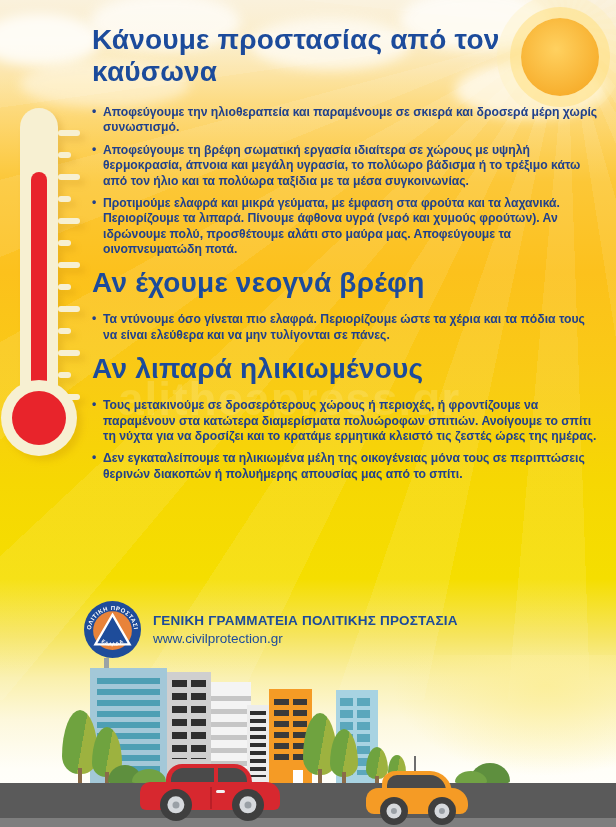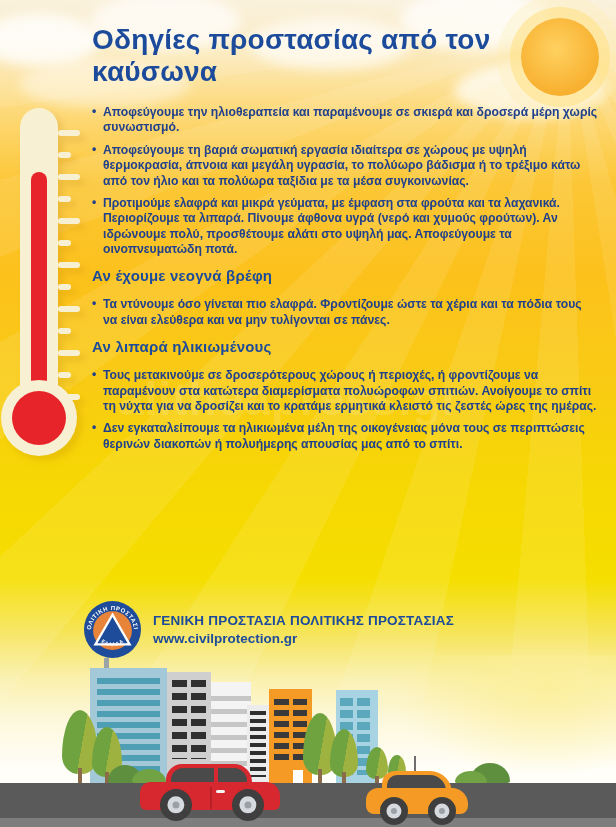--- a/index.html
+++ b/index.html
@@ -33,39 +33,39 @@
   .thermo .bulb-outer{position:absolute; left:-13px; top:272px; width:76px; height:76px;
     border-radius:50%; background:#F7F0D2;}
   .thermo .bulb-inner{position:absolute; left:-2px; top:283px; width:54px; height:54px;
     border-radius:50%; background:#E8242B;}
   
   .content{position:absolute; left:92px; top:24px; width:507px; color:#21418C;}
   h1.title{
     margin:0 0 17px 0; color:#1C4B9B; font-size:28px; font-weight:bold; letter-spacing:0.2px;
   }
   h2.section-h{
-    margin:10px 0 11px 0; color:#1C4B9B; font-size:15px; font-weight:bold; letter-spacing:0.2px;
+    margin:10px 0 11px 0; color:#1C4B9B; font-size:28px; font-weight:bold; letter-spacing:0.2px;
   }
   ul.blist{list-style:none; margin:13px 0 2px 0; padding:0;}
   ul.blist li{
     position:relative; padding-left:11px; margin-bottom:7px;
     font-size:12.2px; line-height:1.26; font-weight:bold; color:#21418C;
   }
   ul.blist li::before{content:"•"; position:absolute; left:0; top:-1px; color:#21418C;}
   .watermark{
     position:absolute; left:118px; top:372px; width:500px;
     font-size:46px; font-weight:bold; color:rgba(255,253,240,0.14);
     letter-spacing:1px; pointer-events:none;
   }
   
   .footer{position:absolute; left:84px; top:601px; width:480px; display:flex; align-items:center;}
   .logo{width:57px; height:57px; flex:0 0 auto;}
   .footer-text{margin-left:12px; color:#1C4B9B;}
   .footer-org{font-size:13.5px; font-weight:bold; letter-spacing:0.2px;}
-  .footer-url{font-size:13.5px; font-weight:bold; margin-top:3px;}
+  .footer-url{font-size:13.5px; font-weight:normal; margin-top:3px;}
   
   .city{position:absolute; left:0; top:655px; width:616px; height:172px;}
   .sky-glow{position:absolute; right:0; top:0; width:280px; height:150px; pointer-events:none;
     background:radial-gradient(ellipse 220px 130px at 75% 20%, rgba(252,238,150,0.85), rgba(252,238,150,0) 70%);}
   .bld{position:absolute;}
   .bld .inner{position:absolute;}
   .antenna{position:absolute; left:104px; top:3px; width:5px; height:11px; background:#9AA3A6;}
   .b-teal{left:90px; top:13px; width:77px; height:115px; background:#A3C8D8;}
   .b-teal .inner{left:7px; right:7px; top:10px; bottom:6px;
     background:repeating-linear-gradient(180deg,#4E9FB4 0 6px, rgba(0,0,0,0) 6px 11px);}
@@ -157,31 +157,31 @@
     <div class="tick" style="top:264px;width:13px;"></div>
     <div class="tick" style="top:286px;width:22px;"></div>
     <div class="mercury"></div>
     <div class="bulb-outer"></div>
     <div class="bulb-inner"></div>
   </div>
 
   <div class="watermark">alitheapress.gr</div>
 
   <div class="content">
-    <h1 class="title">Οδηγίες προστασίας από τον καύσωνα</h1>
+    <h1 class="title">Κάνουμε προστασίας από τον καύσωνα</h1>
 
     <ul class="blist">
       <li>Αποφεύγουμε την ηλιοθεραπεία και παραμένουμε σε σκιερά και δροσερά μέρη χωρίς συνωστισμό.</li>
-      <li>Αποφεύγουμε τη βαριά σωματική εργασία ιδιαίτερα σε χώρους με υψηλή θερμοκρασία, άπνοια και μεγάλη υγρασία, το πολύωρο βάδισμα ή το τρέξιμο κάτω από τον ήλιο και τα πολύωρα ταξίδια με τα μέσα συγκοινωνίας.</li>
-      <li>Προτιμούμε ελαφρά και μικρά γεύματα, με έμφαση στα φρούτα και τα λαχανικά. Περιορίζουμε τα λιπαρά. Πίνουμε άφθονα υγρά (νερό και χυμούς φρούτων). Αν ιδρώνουμε πολύ, προσθέτουμε αλάτι στο υψηλή μας. Αποφεύγουμε τα οινοπνευματώδη ποτά.</li>
+      <li>Αποφεύγουμε τη βρέφη σωματική εργασία ιδιαίτερα σε χώρους με υψηλή θερμοκρασία, άπνοια και μεγάλη υγρασία, το πολύωρο βάδισμα ή το τρέξιμο κάτω από τον ήλιο και τα πολύωρα ταξίδια με τα μέσα συγκοινωνίας.</li>
+      <li>Προτιμούμε ελαφρά και μικρά γεύματα, με έμφαση στα φρούτα και τα λαχανικά. Περιορίζουμε τα λιπαρά. Πίνουμε άφθονα υγρά (νερό και χυμούς φρούτων). Αν ιδρώνουμε πολύ, προσθέτουμε αλάτι στο μαύρα μας. Αποφεύγουμε τα οινοπνευματώδη ποτά.</li>
     </ul>
 
     <h2 class="section-h">Αν έχουμε νεογνά βρέφη</h2>
     <ul class="blist">
-      <li>Τα ντύνουμε όσο γίνεται πιο ελαφρά. Φροντίζουμε ώστε τα χέρια και τα πόδια τους να είναι ελεύθερα και να μην τυλίγονται σε πάνες.</li>
+      <li>Τα ντύνουμε όσο γίνεται πιο ελαφρά. Περιορίζουμε ώστε τα χέρια και τα πόδια τους να είναι ελεύθερα και να μην τυλίγονται σε πάνες.</li>
     </ul>
 
     <h2 class="section-h">Αν λιπαρά ηλικιωμένους</h2>
     <ul class="blist">
       <li>Τους μετακινούμε σε δροσερότερους χώρους ή περιοχές, ή φροντίζουμε να παραμένουν στα κατώτερα διαμερίσματα πολυώροφων σπιτιών. Ανοίγουμε το σπίτι τη νύχτα για να δροσίζει και το κρατάμε ερμητικά κλειστό τις ζεστές ώρες της ημέρας.</li>
       <li>Δεν εγκαταλείπουμε τα ηλικιωμένα μέλη της οικογένειας μόνα τους σε περιπτώσεις θερινών διακοπών ή πολυήμερης απουσίας μας από το σπίτι.</li>
     </ul>
   </div>
 
   <div class="footer">
@@ -194,21 +194,21 @@
       <circle cx="50" cy="52" r="34" fill="#E8833A"></circle>
       <path d="M 50 24 L 80 76 L 20 76 Z" fill="#1E4C9A" stroke="#FFFFFF" stroke-width="4"></path>
       <text font-size="10.5" font-weight="bold" fill="#FFFFFF" letter-spacing="1">
         <textPath href="#arcTop" startOffset="50%" text-anchor="middle">ΠΟΛΙΤΙΚΗ ΠΡΟΣΤΑΣΙΑ</textPath>
       </text>
       <text font-size="9" font-weight="bold" fill="#FFFFFF" letter-spacing="1">
         <textPath href="#arcBot" startOffset="50%" text-anchor="middle">ΕΛΛΑΔΑ</textPath>
       </text>
     </svg>
     <div class="footer-text">
-      <div class="footer-org">ΓΕΝΙΚΗ ΠΡΟΣΤΑΣΙΑ ΠΟΛΙΤΙΚΗΣ ΠΡΟΣΤΑΣΙΑΣ</div>
+      <div class="footer-org">ΓΕΝΙΚΗ ΓΡΑΜΜΑΤΕΙΑ ΠΟΛΙΤΙΚΗΣ ΠΡΟΣΤΑΣΙΑ</div>
       <div class="footer-url">www.civilprotection.gr</div>
     </div>
   </div>
 
   <div class="city">
     <div class="sky-glow"></div>
 
     <div class="antenna"></div>
     <div class="bld b-gray">
         <div class="inner"></div>

